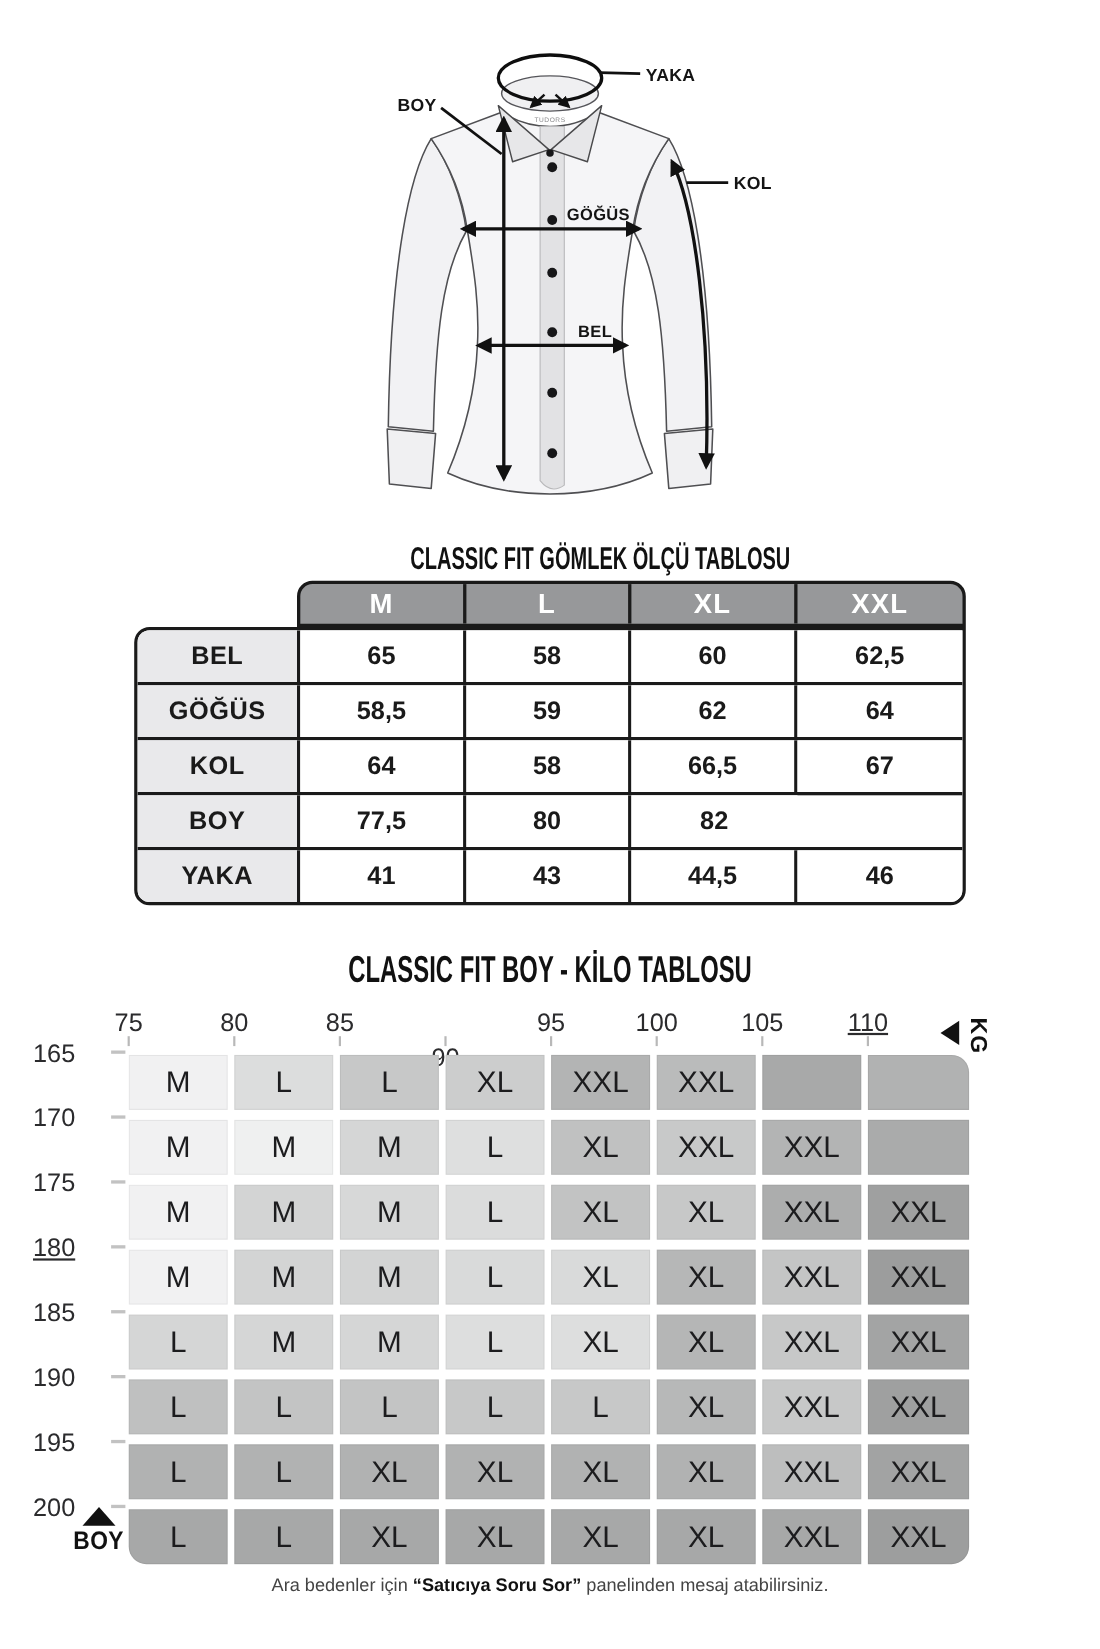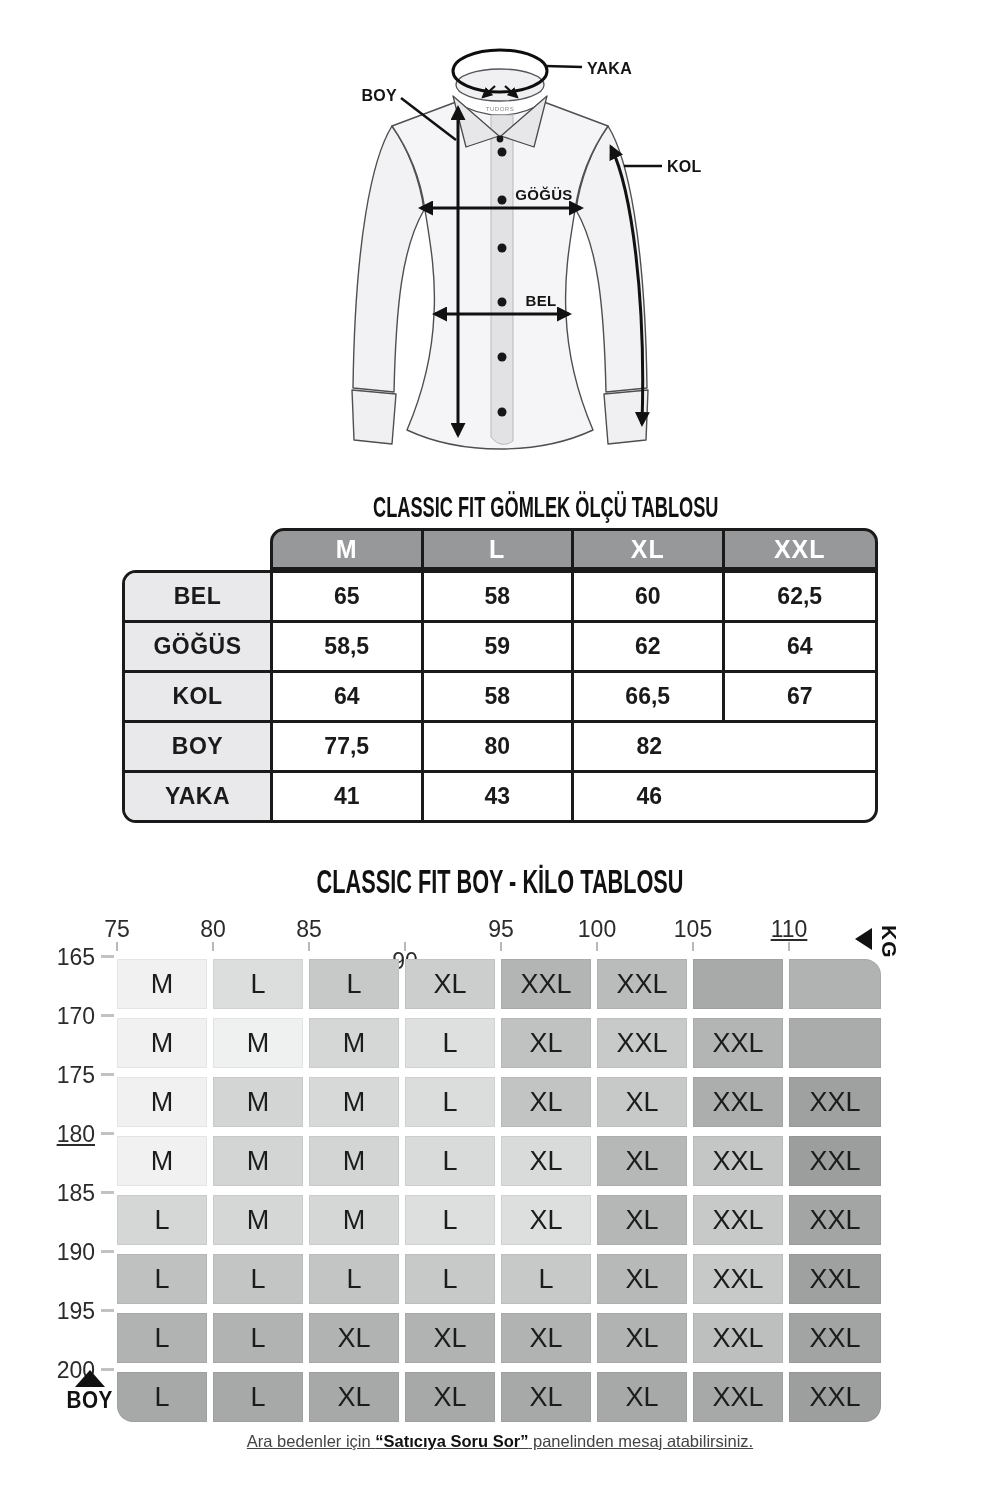--- a/index.html
+++ b/index.html
@@ -27,38 +27,38 @@
   .srow{display:grid;grid-template-columns:148px repeat(4,1fr);height:47px;border-bottom:3px solid #1a1a1a;}
   .srow:last-child{border-bottom:none;}
   .srow>div{display:flex;align-items:center;justify-content:center;}
   .srow .lc{background:#e9e9eb;font-weight:700;font-size:23px;border-right:3px solid #1a1a1a;letter-spacing:.5px;}
   .srow .vc{font-size:23px;font-weight:700;border-right:3px solid #1a1a1a;background:#fff;}
   .srow .vc:last-child{border-right:none;text-align:right;}
 
   
   #hw-area{position:absolute;left:0;top:0;width:1000px;height:1499px;pointer-events:none;}
   .kg-lab{position:absolute;width:70px;text-align:center;font-size:23px;color:#2b2b2d;}
-  .y-lab{position:absolute;width:65px;text-align:right;font-size:23px;color:#2b2b2d;}
+  .y-lab{position:absolute;width:65px;font-size:23px;color:#2b2b2d;}
   .tick-v{position:absolute;width:2px;height:9px;background:#b8b8b8;}
   .tick-h{position:absolute;width:13px;height:3px;background:#c2c2c2;}
   .gcell{position:absolute;display:flex;align-items:center;justify-content:center;
     font-size:27px;color:#1c1c1e;box-shadow:inset 0 0 0 1px rgba(0,0,0,.05);}
 
   
   #kg-marker{position:absolute;left:855px;top:925px;}
   #kg-arrow{position:absolute;left:0;top:3px;width:0;height:0;border-top:11px solid transparent;
     border-bottom:11px solid transparent;border-right:17px solid #111;}
   #kg-text{position:absolute;left:46px;top:0px;font-weight:700;font-size:21px;color:#111;
     transform:rotate(90deg);transform-origin:0 0;letter-spacing:1px;}
   #boy-marker{position:absolute;left:50px;top:1370px;width:80px;text-align:center;}
   #boy-arrow{margin:0 auto;width:0;height:0;border-left:15px solid transparent;
     border-right:15px solid transparent;border-bottom:17px solid #111;}
   #boy-text{display:inline-block;font-weight:700;font-size:23px;color:#111;transform:scaleX(.9);letter-spacing:.5px;}
 
-  .footer{position:absolute;left:0;top:1432px;width:100%;text-align:center;font-size:16.5px;color:#444;text-decoration:underline;}
+  .footer{position:absolute;left:0;top:1432px;width:100%;text-align:center;font-size:16.5px;color:#444;}
   .footer b{color:#111;}
 </style>
 </head>
 <body>
 
 <div class="page">
 
   <svg style="position:absolute;left:0;top:0;" width="1000" height="470" viewBox="0 0 1000 470">
     <defs>
       <marker id="ah" viewBox="0 0 10 10" refX="8" refY="5" markerWidth="5" markerHeight="5" orient="auto-start-reverse">
@@ -146,20 +146,21 @@
       <div class="srow">
         <div class="lc">BOY</div>
         <div class="vc">77,5</div>
         <div class="vc">80</div>
         <div class="vc">82</div>
       </div>
       <div class="srow">
         <div class="lc">YAKA</div>
         <div class="vc">41</div>
         <div class="vc">43</div>
+        <div class="vc">44,5</div>
         <div class="vc">46</div>
       </div>
     </div>
 
   <div class="title" id="title2"><span>CLASSIC FIT BOY - KİLO TABLOSU</span></div>
   <div id="hw-area">
       <div class="kg-lab" style="left: 82px; top: 916px;">75</div>
       <div class="tick-v" style="left: 116px; top: 942px;"></div>
       <div class="kg-lab" style="left: 178px; top: 916px;">80</div>
       <div class="tick-v" style="left: 212px; top: 942px;"></div>

